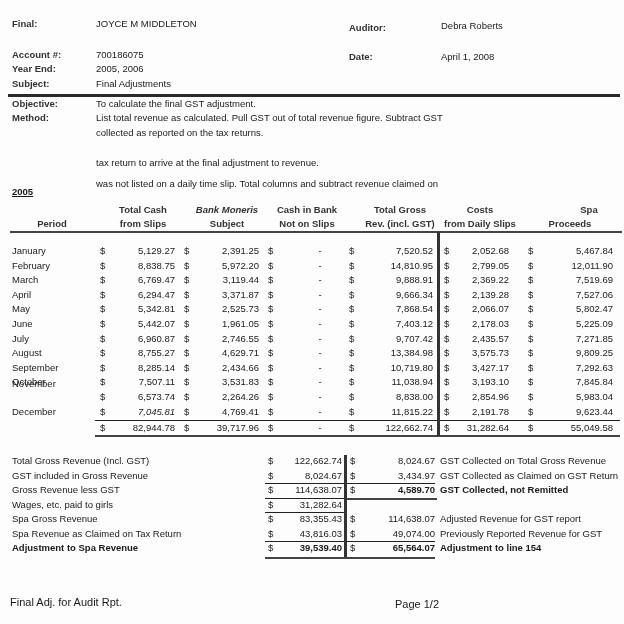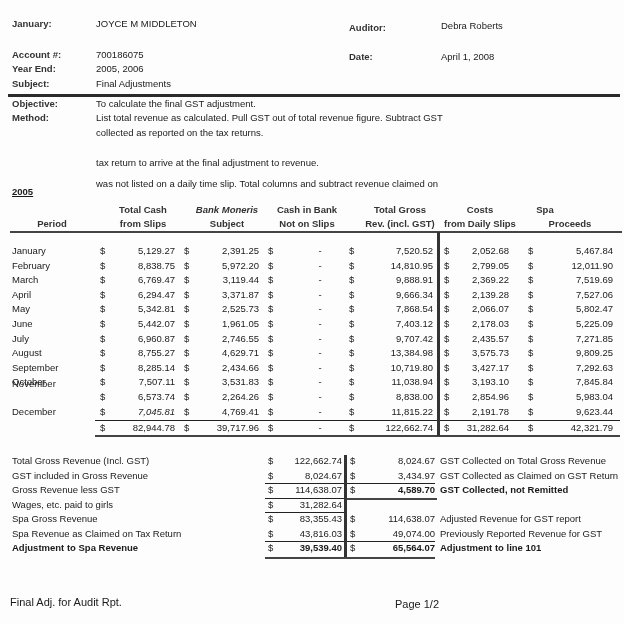--- a/index.html
+++ b/index.html
@@ -15,21 +15,21 @@
   .line { position:absolute; height:1px; background:#222; }
   .line2 { position:absolute; height:2px; background:#444; }
   .vbar { position:absolute; width:3px; background:#333; }
   .num { position:absolute; text-align:right; white-space:nowrap; }
   .dol { position:absolute; white-space:nowrap; }
   .hdr { position:absolute; text-align:center; font-weight:bold; color:#333; line-height:17px; font-size:9.5px; }
 </style>
 </head>
 <body>
 
-<div class="abs lbl" style="left:12px;top:18px;">January:</div>
+<div class="abs lbl" style="left:12px;top:18px;">Final:</div>
 <div class="abs" style="left:96px;top:18px;">JOYCE M MIDDLETON</div>
 <div class="abs lbl" style="left:349px;top:22px;">Auditor:</div>
 <div class="abs" style="left:441px;top:20px;">Debra Roberts</div>
 
 <div class="abs lbl" style="left:12px;top:49px;">Account #:</div>
 <div class="abs" style="left:96px;top:49px;">700186075</div>
 <div class="abs lbl" style="left:349px;top:51px;">Date:</div>
 <div class="abs" style="left:441px;top:51px;">April 1, 2008</div>
 
 <div class="abs lbl" style="left:12px;top:63px;">Year End:</div>
@@ -55,21 +55,21 @@
     <div class="hdr" style="left:103px;top:201px;width:80px;">Total Cash</div>
     <div class="hdr" style="left:103px;top:215px;width:80px;">from Slips</div>
     <div class="hdr" style="left:182px;top:201px;width:90px;font-style:italic;">Bank Moneris</div>
     <div class="hdr" style="left:182px;top:215px;width:90px;">Subject</div>
     <div class="hdr" style="left:272px;top:201px;width:70px;">Cash in Bank</div>
     <div class="hdr" style="left:272px;top:215px;width:70px;">Not on Slips</div>
     <div class="hdr" style="left:350px;top:201px;width:100px;">Total Gross</div>
     <div class="hdr" style="left:350px;top:215px;width:100px;">Rev. (incl. GST)</div>
     <div class="hdr" style="left:440px;top:201px;width:80px;">Costs</div>
     <div class="hdr" style="left:440px;top:215px;width:80px;">from Daily Slips</div>
-    <div class="hdr" style="left:510px;top:201px;width:70px;">Spa</div>
+    <div class="hdr" style="left:554px;top:201px;width:70px;">Spa</div>
     <div class="hdr" style="left:535px;top:215px;width:70px;">Proceeds</div>
     <div class="line2" style="left:10px;top:231px;width:612px;"></div>
     <div class="abs" style="left:12px;top:245px;">January</div>
     <div class="dol" style="left:100px;top:245px;">$</div>
     <div class="num" style="left:95px;top:245px;width:80px;">5,129.27</div>
     <div class="dol" style="left:184px;top:245px;">$</div>
     <div class="num" style="left:179px;top:245px;width:80px;">2,391.25</div>
     <div class="dol" style="left:268px;top:245px;">$</div>
     <div class="num" style="left:315px;top:245px;width:10px;text-align:center;">-</div>
     <div class="dol" style="left:349px;top:245px;">$</div>
@@ -226,21 +226,21 @@
     <div class="num" style="left:95px;top:422.2px;width:80px;">82,944.78</div>
     <div class="dol" style="left:184px;top:422.2px;">$</div>
     <div class="num" style="left:179px;top:422.2px;width:80px;">39,717.96</div>
     <div class="dol" style="left:268px;top:422.2px;">$</div>
     <div class="num" style="left:315px;top:422.2px;width:10px;text-align:center;">-</div>
     <div class="dol" style="left:349px;top:422.2px;">$</div>
     <div class="num" style="left:353px;top:422.2px;width:80px;">122,662.74</div>
     <div class="dol" style="left:444px;top:422.2px;">$</div>
     <div class="num" style="left:429px;top:422.2px;width:80px;">31,282.64</div>
     <div class="dol" style="left:528px;top:422.2px;">$</div>
-    <div class="num" style="left:533px;top:422.2px;width:80px;">42,321.79</div>
+    <div class="num" style="left:533px;top:422.2px;width:80px;">55,049.58</div>
     <div class="line2" style="left:95px;top:435.2px;width:525px;"></div>
     <div class="vbar" style="left:437px;top:232px;height:204.2px;"></div>
   </div>
 
 <div id="summary-area">
     <div class="abs" style="left:12px;top:455px;">Total Gross Revenue (Incl. GST)</div>
     <div class="dol" style="left:268px;top:455px;">$</div>
     <div class="num" style="left:262px;top:455px;width:80px;">122,662.74</div>
     <div class="abs" style="left:12px;top:469.5px;">GST included in Gross Revenue</div>
     <div class="dol" style="left:268px;top:469.5px;">$</div>
@@ -270,21 +270,21 @@
     <div class="num" style="left:355px;top:484px;width:80px;font-weight:bold;">4,589.70</div>
     <div class="abs" style="left:440px;top:484px;font-weight:bold;">GST Collected, not Remitted</div>
     <div class="dol" style="left:350px;top:513px;">$</div>
     <div class="num" style="left:355px;top:513px;width:80px;">114,638.07</div>
     <div class="abs" style="left:440px;top:513px;">Adjusted Revenue for GST report</div>
     <div class="dol" style="left:350px;top:527.5px;">$</div>
     <div class="num" style="left:355px;top:527.5px;width:80px;">49,074.00</div>
     <div class="abs" style="left:440px;top:527.5px;">Previously Reported Revenue for GST</div>
     <div class="dol" style="left:350px;top:542px;">$</div>
     <div class="num" style="left:355px;top:542px;width:80px;font-weight:bold;">65,564.07</div>
-    <div class="abs" style="left:440px;top:542px;font-weight:bold;">Adjustment to line 101</div>
+    <div class="abs" style="left:440px;top:542px;font-weight:bold;">Adjustment to line 154</div>
     <div class="line" style="left:265px;top:483px;width:170px;"></div>
     <div class="line" style="left:265px;top:497.5px;width:80px;"></div>
     <div class="line2" style="left:347px;top:497.5px;width:90px;"></div>
     <div class="line" style="left:265px;top:512px;width:80px;"></div>
     <div class="line" style="left:265px;top:541px;width:170px;"></div>
     <div class="line2" style="left:265px;top:556.5px;width:170px;"></div>
     <div class="vbar" style="left:344px;top:455px;height:101.5px;"></div>
   </div>
 
 <div class="abs" style="left:10px;top:596px;font-size:11px;">Final Adj. for Audit Rpt.</div>

